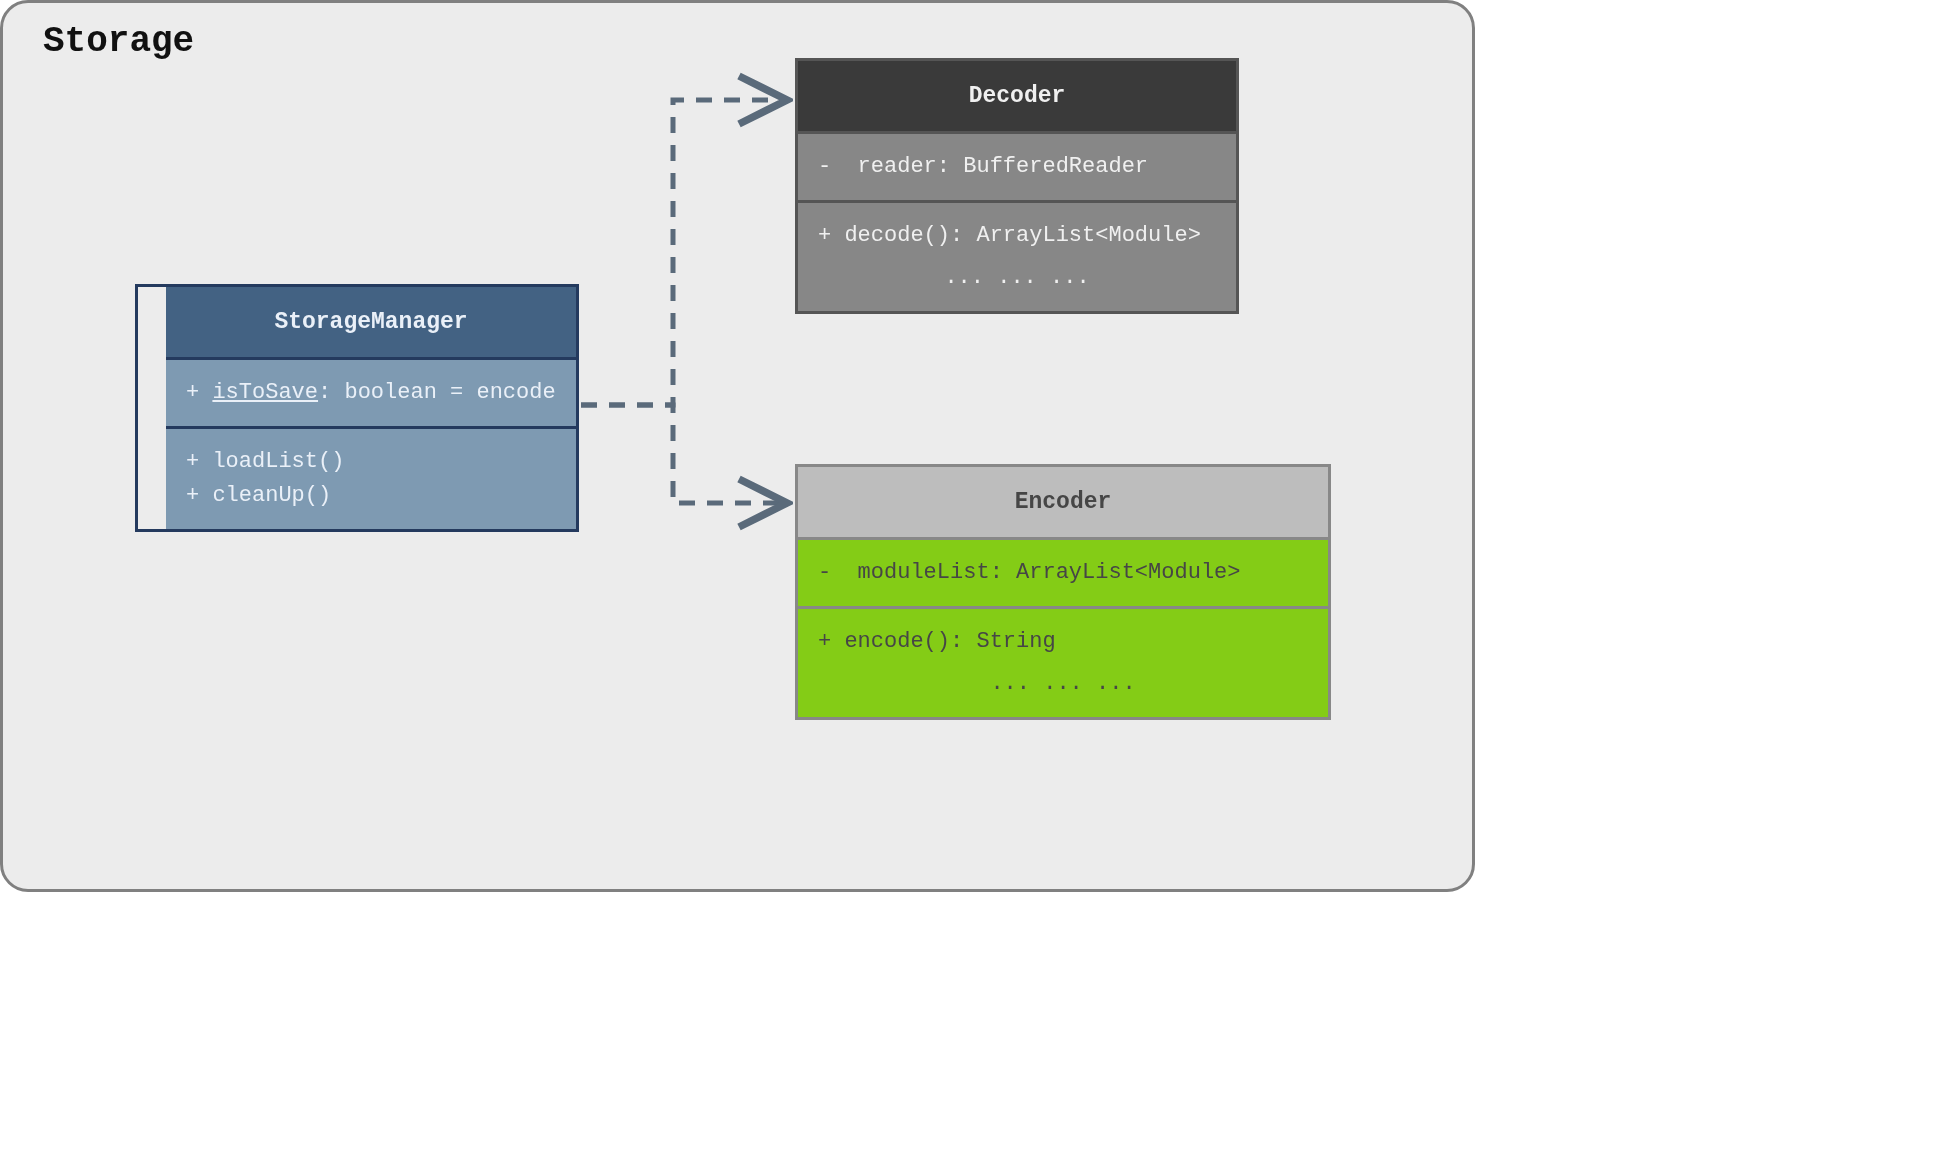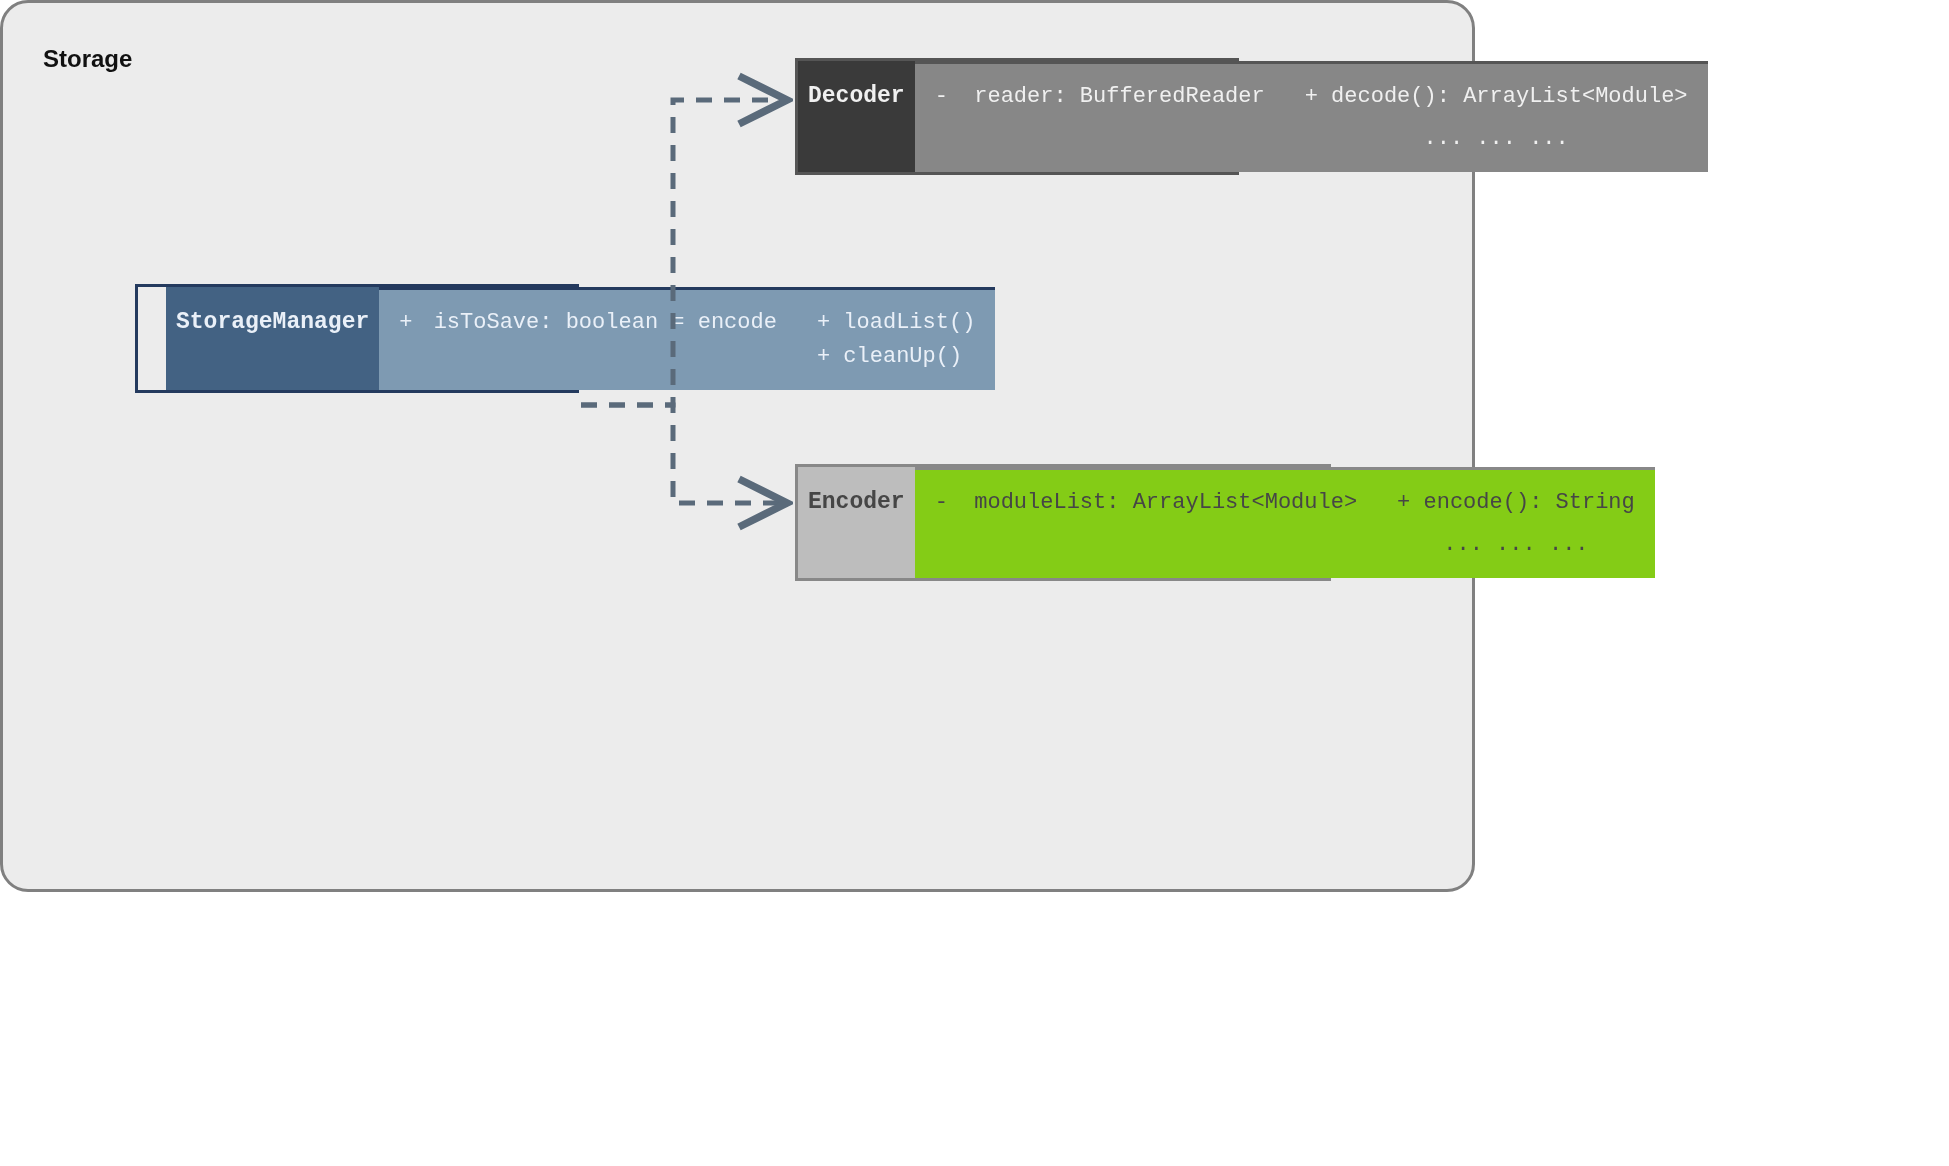--- a/index.html
+++ b/index.html
@@ -14,50 +14,49 @@
       height: 886px;
       border: 3px solid #808080;
       border-radius: 28px;
       background: #ececec;
       margin: 0;
     }
     .package-title {
       position: absolute;
       top: 18px;
       left: 40px;
-      font-family: Liberation Sans, sans-serif;
-      font-size: 24px;
+      font-family: Liberation Mono, monospace;
+      font-size: 36px;
       font-weight: 700;
       color: #111;
-      margin-top: 24px;
     }
     .uml-class {
       position: absolute;
       display: flex;
-      flex-direction: row;
+      flex-direction: column;
       box-sizing: border-box;
     }
     .uml-title {
       text-align: center;
       font-weight: bold;
       padding: 22px 10px;
       font-size: 23px;
     }
     .uml-section {
       padding: 16px 20px;
       font-size: 22px;
       line-height: 1.55;
       border-top-width: 3px;
       border-top-style: solid;
     }
     .uml-section .method {
       white-space: pre;
     }
     .underline {
-      margin-left: 8px;
+      text-decoration: underline;
     }
     .ellipsis {
       text-align: center;
       padding-top: 8px;
     }
 
     
     .storage-manager {
       left: 132px;
       top: 281px;

